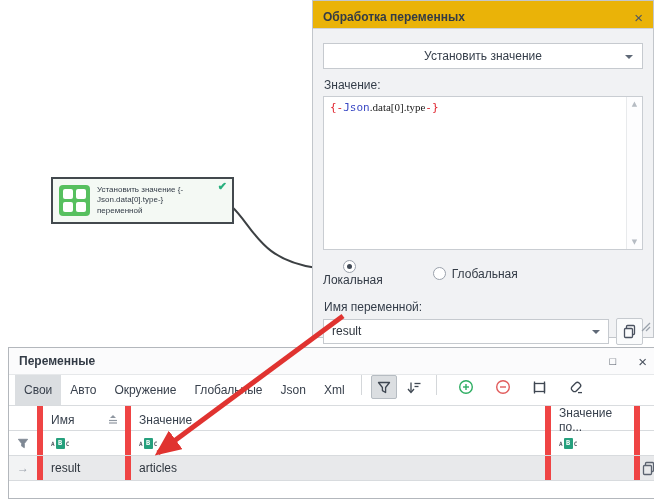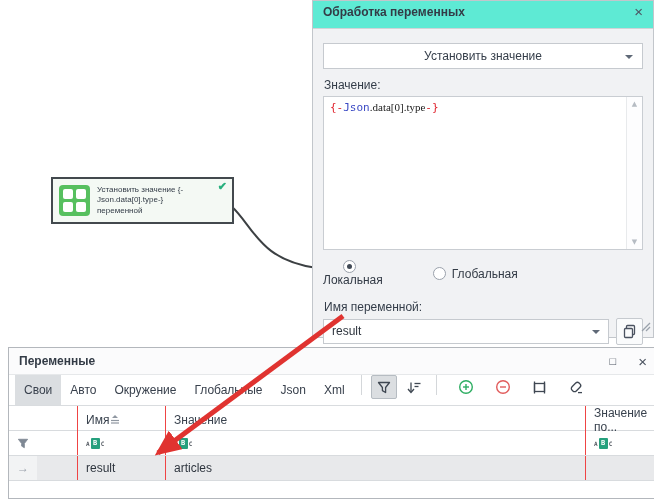--- a/index.html
+++ b/index.html
@@ -29,22 +29,22 @@
   .node-icon i { background: #ffffff; border-radius: 2px; }
   .node-text { font-size: 8px; line-height: 1.3; margin-left: 7px; color: #323b46; }
   .node-check { position: absolute; right: 5px; top: 1px; color: #28b07e; font-size: 11px; font-weight: bold; }
 
   
   .action-panel {
     position: absolute; left: 312px; top: 0; width: 342px; height: 338px;
     background: #f1f2f4; border: 1px solid #c2c6cb; z-index: 3;
   }
   .ap-titlebar {
-    height: 28px; background: #5eead4; border-bottom: 1px solid #d0d3d7;
-    display: flex; align-items: flex-end; padding: 9px 10px;
+    height: 28px; background: #eab308; border-bottom: 1px solid #d0d3d7;
+    display: flex; align-items: flex-start; padding: 9px 10px;
   }
   .ap-title { font-size: 12px; font-weight: bold; color: #333b46; }
   .ap-close { margin-left: auto; font-size: 15px; color: #4c5563; cursor: default; line-height: 1; }
   .ap-body { padding: 12px 10px 0 10px; position: relative; height: 309px; }
   .ap-select {
     margin-top: 2px; height: 26px; background: #ffffff; border: 1px solid #c6cacf;
     text-align: center; line-height: 24px; font-size: 12px; color: #343d49; position: relative;
   }
   .caret-down {
     position: absolute; right: 9px; top: 11px; width: 0; height: 0;
@@ -110,21 +110,21 @@
   }
   .tool-btn.pressed { background: #dbdee1; border: 1px solid #b6bcc2; }
   .tool-btn.spaced { margin-left: 9px; }
 
   .vtable { width: 100%; }
   .vrow {
     display: grid; grid-template-columns: 28px 88px 1fr 89px 23px;
     height: 25px; border-bottom: 1px solid #d8dbde; align-items: center; font-size: 12px;
   }
   .vrow > div { height: 100%; display: flex; align-items: center; padding-left: 8px; }
-  .vrow > div + div { border-left: 1px solid #ef4444; margin-left: 40px; }
+  .vrow > div + div { border-left: 6px solid #ef4444; }
   .vrow > div.nb { border-left: none; }
   .vrow.data { background: #e8e9eb; color: #2e353e; }
   .vrow.data .ind-cell { background: #f2f3f4; }
   .ind-cell { justify-content: center !important; padding-left: 0 !important; color: #9aa1ab; }
   .hdr-cell { color: #39424e; }
   .sort-glyph { margin-left: auto; margin-right: 6px; }
   .abc-icon { display: inline-flex; align-items: center; }
   .abc-icon .lt { font-size: 6px; font-weight: bold; color: #555b63; font-family: "DejaVu Sans Mono", monospace; }
   .abc-icon .mid {
     width: 9px; height: 11px; background: #26a07d; color: #ffffff; border-radius: 1px;

